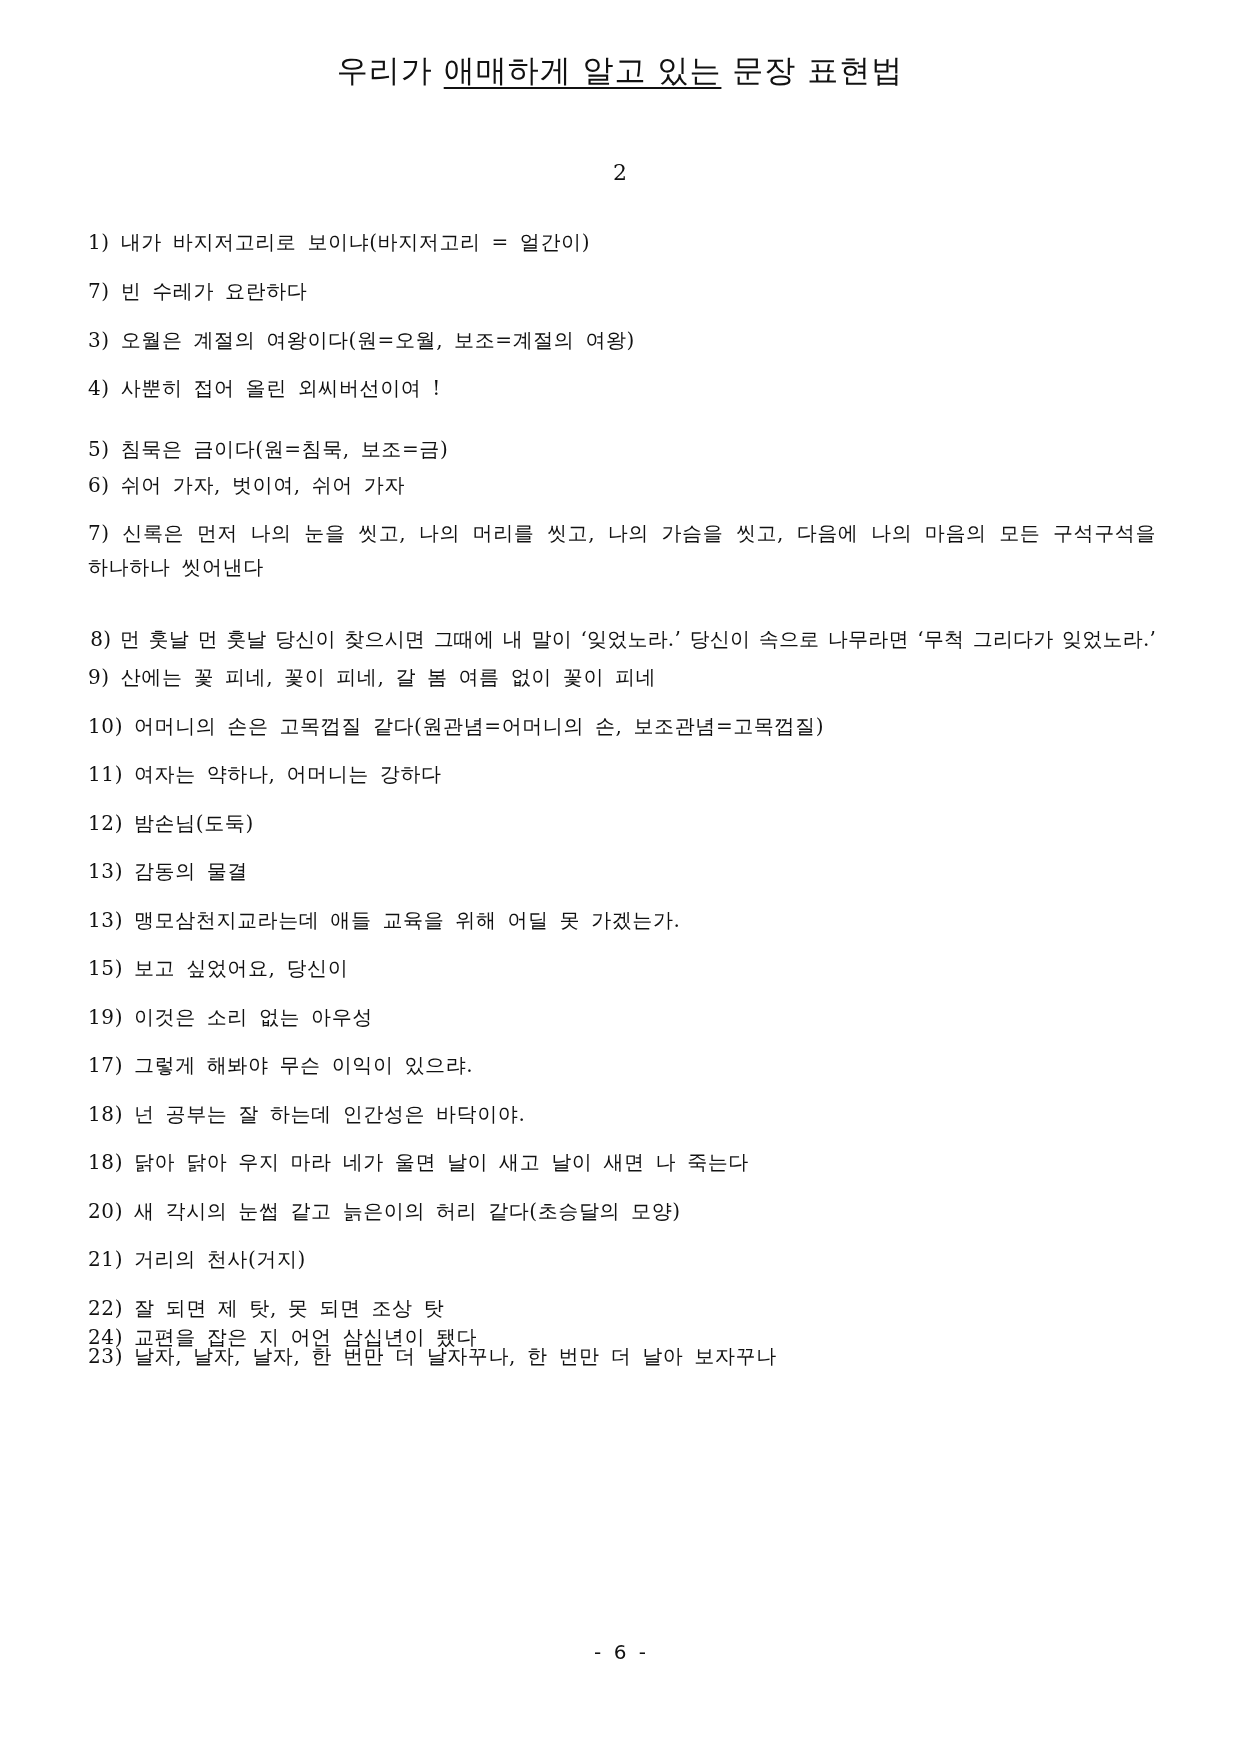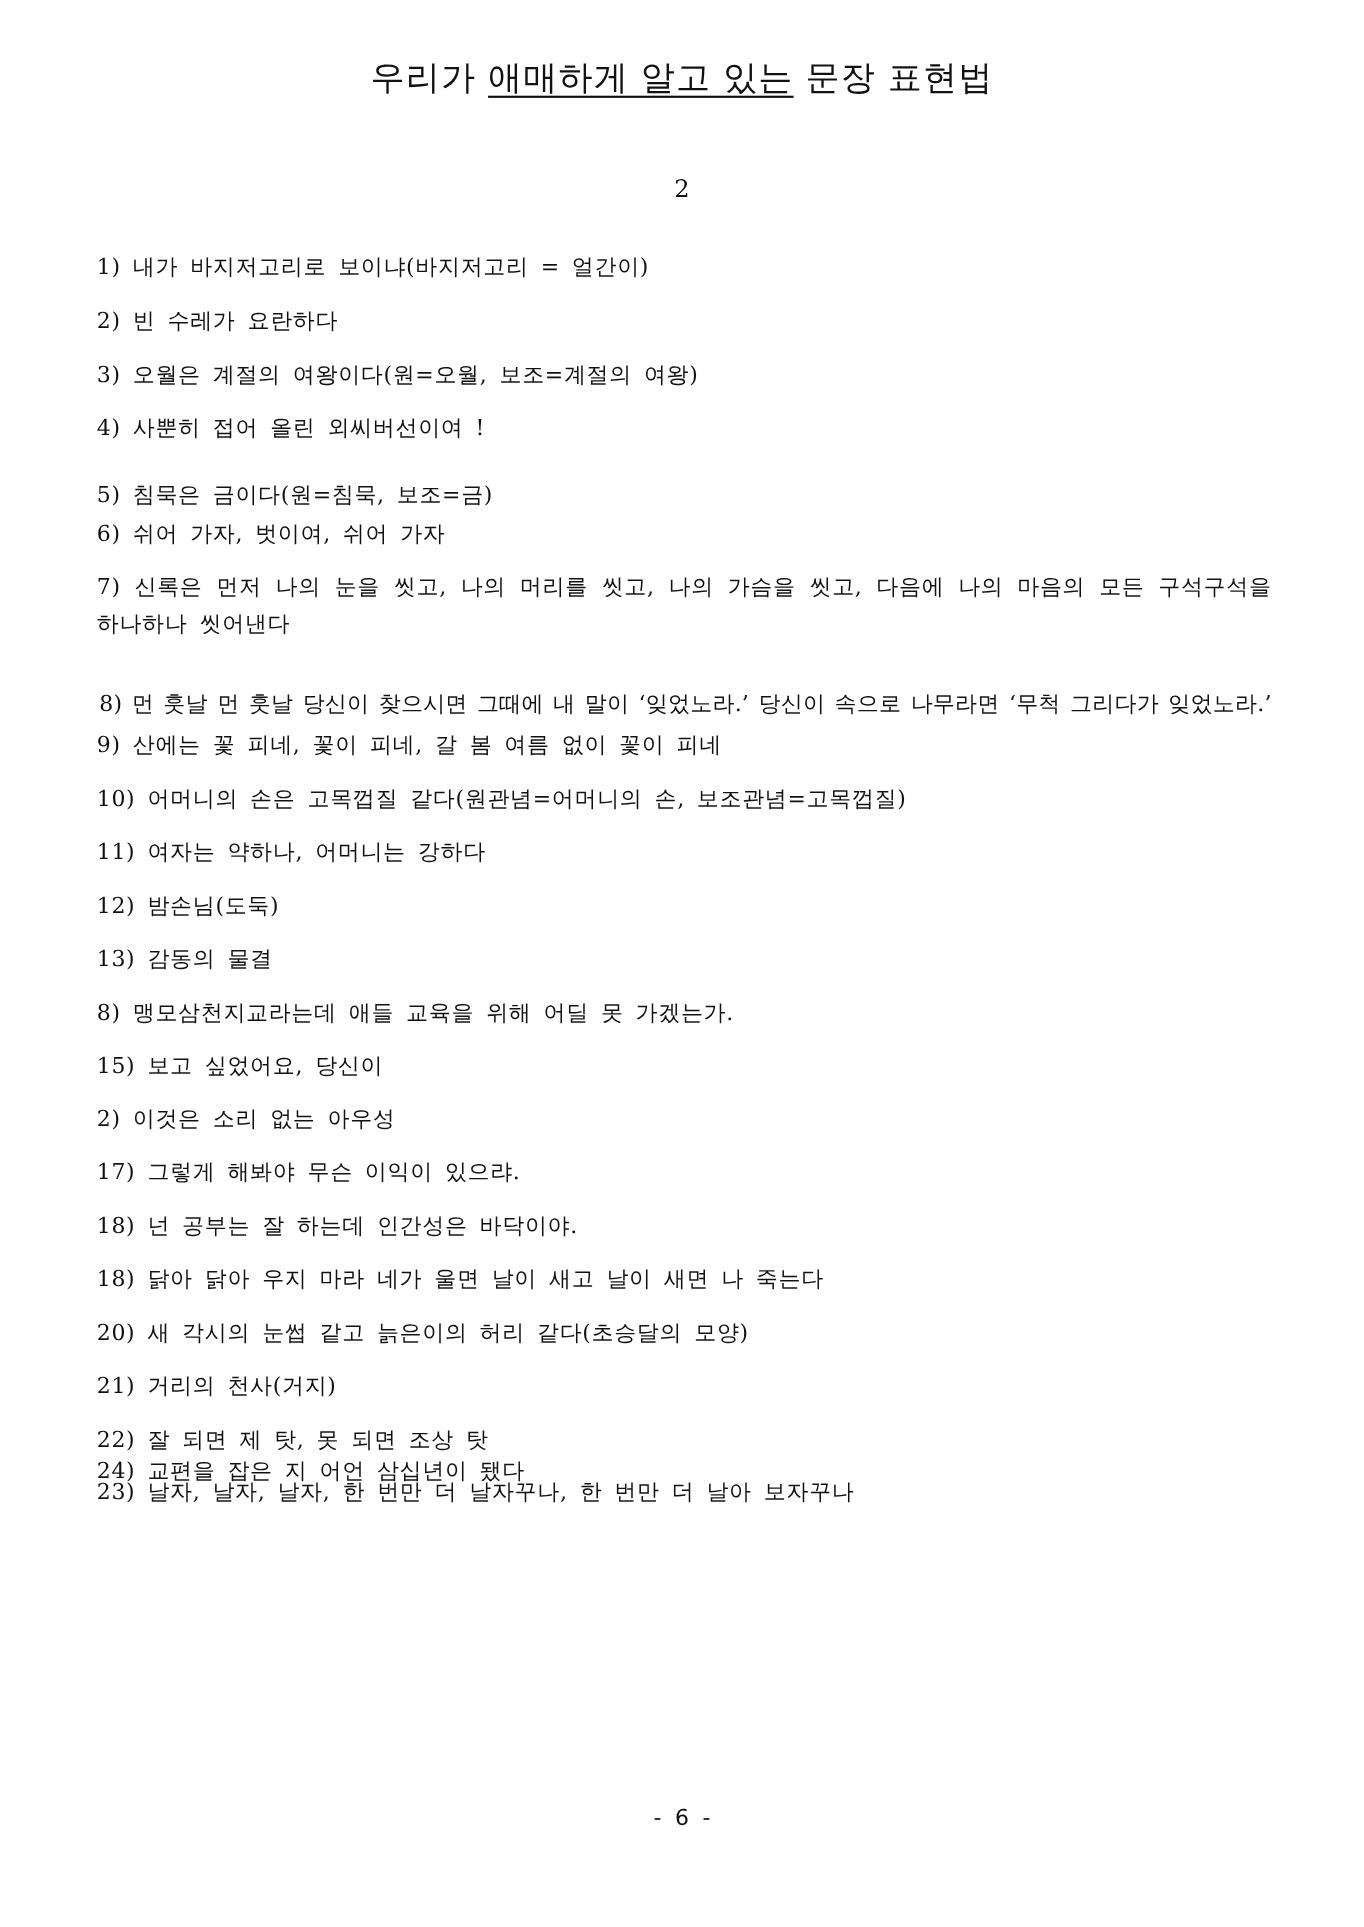--- a/index.html
+++ b/index.html
@@ -78,35 +78,35 @@
 <body>
 
 <div class="page">
 
   <div class="title"><span>우리가 </span><span class="u">애매하게 알고 있는</span><span> 문장 표현법</span></div>
 
   <div class="section-num">2</div>
 
   <div class="list">
     <div class="item" style="top:225px">1) 내가 바지저고리로 보이냐(바지저고리 = 얼간이)</div>
-    <div class="item" style="top:274px">2) 빈 수레가 요란하다</div>
+    <div class="item" style="top:274px">7) 빈 수레가 요란하다</div>
     <div class="item" style="top:323px">3) 오월은 계절의 여왕이다(원=오월, 보조=계절의 여왕)</div>
     <div class="item" style="top:371px">4) 사뿐히 접어 올린 외씨버선이여 !</div>
     <div class="item" style="top:432px">5) 침묵은 금이다(원=침묵, 보조=금)</div>
     <div class="item" style="top:468px">6) 쉬어 가자, 벗이여, 쉬어 가자</div>
     <div class="item" style="top:516px">7) 신록은 먼저 나의 눈을 씻고, 나의 머리를 씻고, 나의 가슴을 씻고, 다음에 나의 마음의 모든 구석구석을 하나하나 씻어낸다</div>
     <div class="item" style="top:622px; text-align:right; letter-spacing:0.2px; word-spacing:2px">8) 먼 훗날 먼 훗날 당신이 찾으시면 그때에 내 말이 ‘잊었노라.’ 당신이 속으로 나무라면 ‘무척 그리다가 잊었노라.’</div>
     <div class="item" style="top:660px">9) 산에는 꽃 피네, 꽃이 피네, 갈 봄 여름 없이 꽃이 피네</div>
     <div class="item" style="top:709px">10) 어머니의 손은 고목껍질 같다(원관념=어머니의 손, 보조관념=고목껍질)</div>
     <div class="item" style="top:757px">11) 여자는 약하나, 어머니는 강하다</div>
     <div class="item" style="top:806px">12) 밤손님(도둑)</div>
     <div class="item" style="top:854px">13) 감동의 물결</div>
-    <div class="item" style="top:903px">8) 맹모삼천지교라는데 애들 교육을 위해 어딜 못 가겠는가.</div>
+    <div class="item" style="top:903px">13) 맹모삼천지교라는데 애들 교육을 위해 어딜 못 가겠는가.</div>
     <div class="item" style="top:951px">15) 보고 싶었어요, 당신이</div>
-    <div class="item" style="top:1000px">2) 이것은 소리 없는 아우성</div>
+    <div class="item" style="top:1000px">19) 이것은 소리 없는 아우성</div>
     <div class="item" style="top:1048px">17) 그렇게 해봐야 무슨 이익이 있으랴.</div>
     <div class="item" style="top:1097px">18) 넌 공부는 잘 하는데 인간성은 바닥이야.</div>
     <div class="item" style="top:1145px">18) 닭아 닭아 우지 마라 네가 울면 날이 새고 날이 새면 나 죽는다</div>
     <div class="item" style="top:1194px">20) 새 각시의 눈썹 같고 늙은이의 허리 같다(초승달의 모양)</div>
     <div class="item" style="top:1242px">21) 거리의 천사(거지)</div>
     <div class="item" style="top:1291px">22) 잘 되면 제 탓, 못 되면 조상 탓</div>
     <div class="item" style="top:1339px">23) 날자, 날자, 날자, 한 번만 더 날자꾸나, 한 번만 더 날아 보자꾸나</div>
     <div class="item" style="top:1320px">24) 교편을 잡은 지 어언 삼십년이 됐다</div>
   </div>
 

